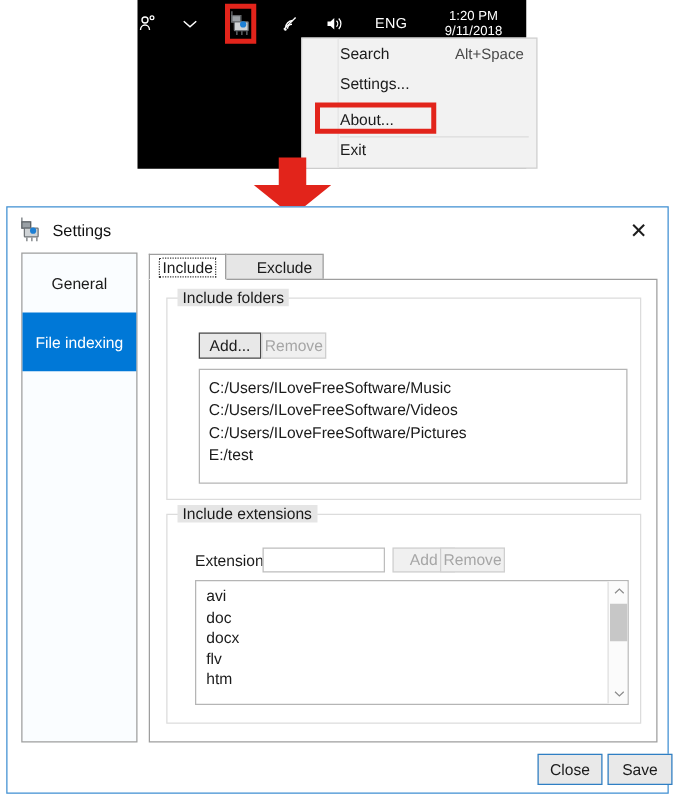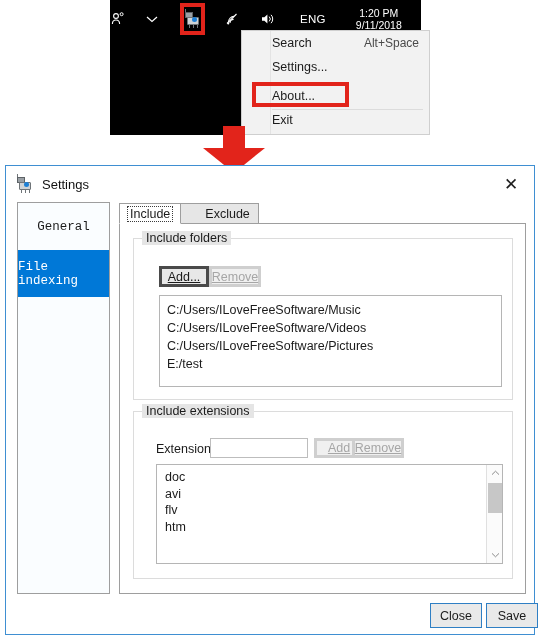--- a/index.html
+++ b/index.html
@@ -113,21 +113,21 @@
   #close-btn{
     position:absolute;right:0;top:0;width:46px;height:36px;
     display:flex;align-items:center;justify-content:center;
     font-size:17px;color:#1d1d1d;font-weight:300;
     font-family:"DejaVu Sans", sans-serif;
   }
 
   
   #sidebar{
     position:absolute;left:11px;top:36px;width:93px;height:392px;
-    background:#fafdff;border:1px solid #9e9e9e;box-sizing:border-box;font-family:Liberation Mono, monospace;
+    background:#fafdff;border:1px solid #9e9e9e;box-sizing:border-box;
   }
   .side-item{
     height:47px;display:flex;align-items:center;justify-content:center;
     font-size:12.5px;color:#1b1b1b;
   }
   .side-item.sel{background:#0078d7;color:#ffffff;}
 
   
   #tabstrip{
     position:absolute;left:113px;top:36px;height:22px;
@@ -161,23 +161,22 @@
     position:absolute;top:-8px;left:8px;background:#e5e5e5;padding:0 4px;
     font-size:12.5px;color:#1b1b1b;
   }
   #grp-folders{left:13px;top:14px;width:380px;height:162px;}
   #grp-ext{left:13px;top:187px;width:380px;height:168px;}
 
   
   .btn{
     height:21px;min-width:50px;padding:0 8px;box-sizing:border-box;
     display:inline-flex;align-items:center;justify-content:center;
-    font-size:12.5px;background:#e9e9e9;border:3px solid #8b5cf6;
+    font-size:12.5px;background:#e9e9e9;border:1px solid #8b5cf6;
     color:#1b1b1b;
-    text-decoration:underline;
   }
   .btn.disabled{color:#a6a6a6;border-color:#cfcfcf;background:#f0f0f0;}
   .btn.strong{border-color:#4a4a4a;background:#e8e8e8;}
   #add-folder-btn{position:absolute;left:25px;top:27px;width:44px;}
   #remove-folder-btn{position:absolute;left:75px;top:27px;width:52px;}
 
   
   #folder-list{
     position:absolute;left:25px;top:56px;width:343px;height:92px;
     border:1px solid #b5b5b5;box-sizing:border-box;background:#fff;
@@ -363,22 +362,23 @@
 
     <div class="groupbox" id="grp-ext">
       <span class="group-title">Include extensions</span>
       <span id="ext-label">Extension:</span>
       <input id="ext-input" type="text" value="" style="">
       <div class="btn disabled" id="ext-add-btn">Add</div>
       <div class="btn disabled" id="ext-remove-btn">Remove</div>
 
       <div id="ext-list">
         <div id="ext-items">
+          <div class="ext-row">avi</div>
           <div class="ext-row">doc</div>
-          <div class="ext-row">avi</div>
+          <div class="ext-row">docx</div>
           <div class="ext-row">flv</div>
           <div class="ext-row">htm</div>
         </div>
         <div id="ext-scroll">
           <div class="sb-arrow" id="sb-up">
             <svg width="9" height="6" viewBox="0 0 9 6" aria-hidden="true">
                 <path d="M1 4.6 L4.5 1.2 L8 4.6" fill="none" stroke="#8b8b8b" stroke-width="1"></path>
               </svg>
           </div>
           <div id="sb-thumb"></div>

